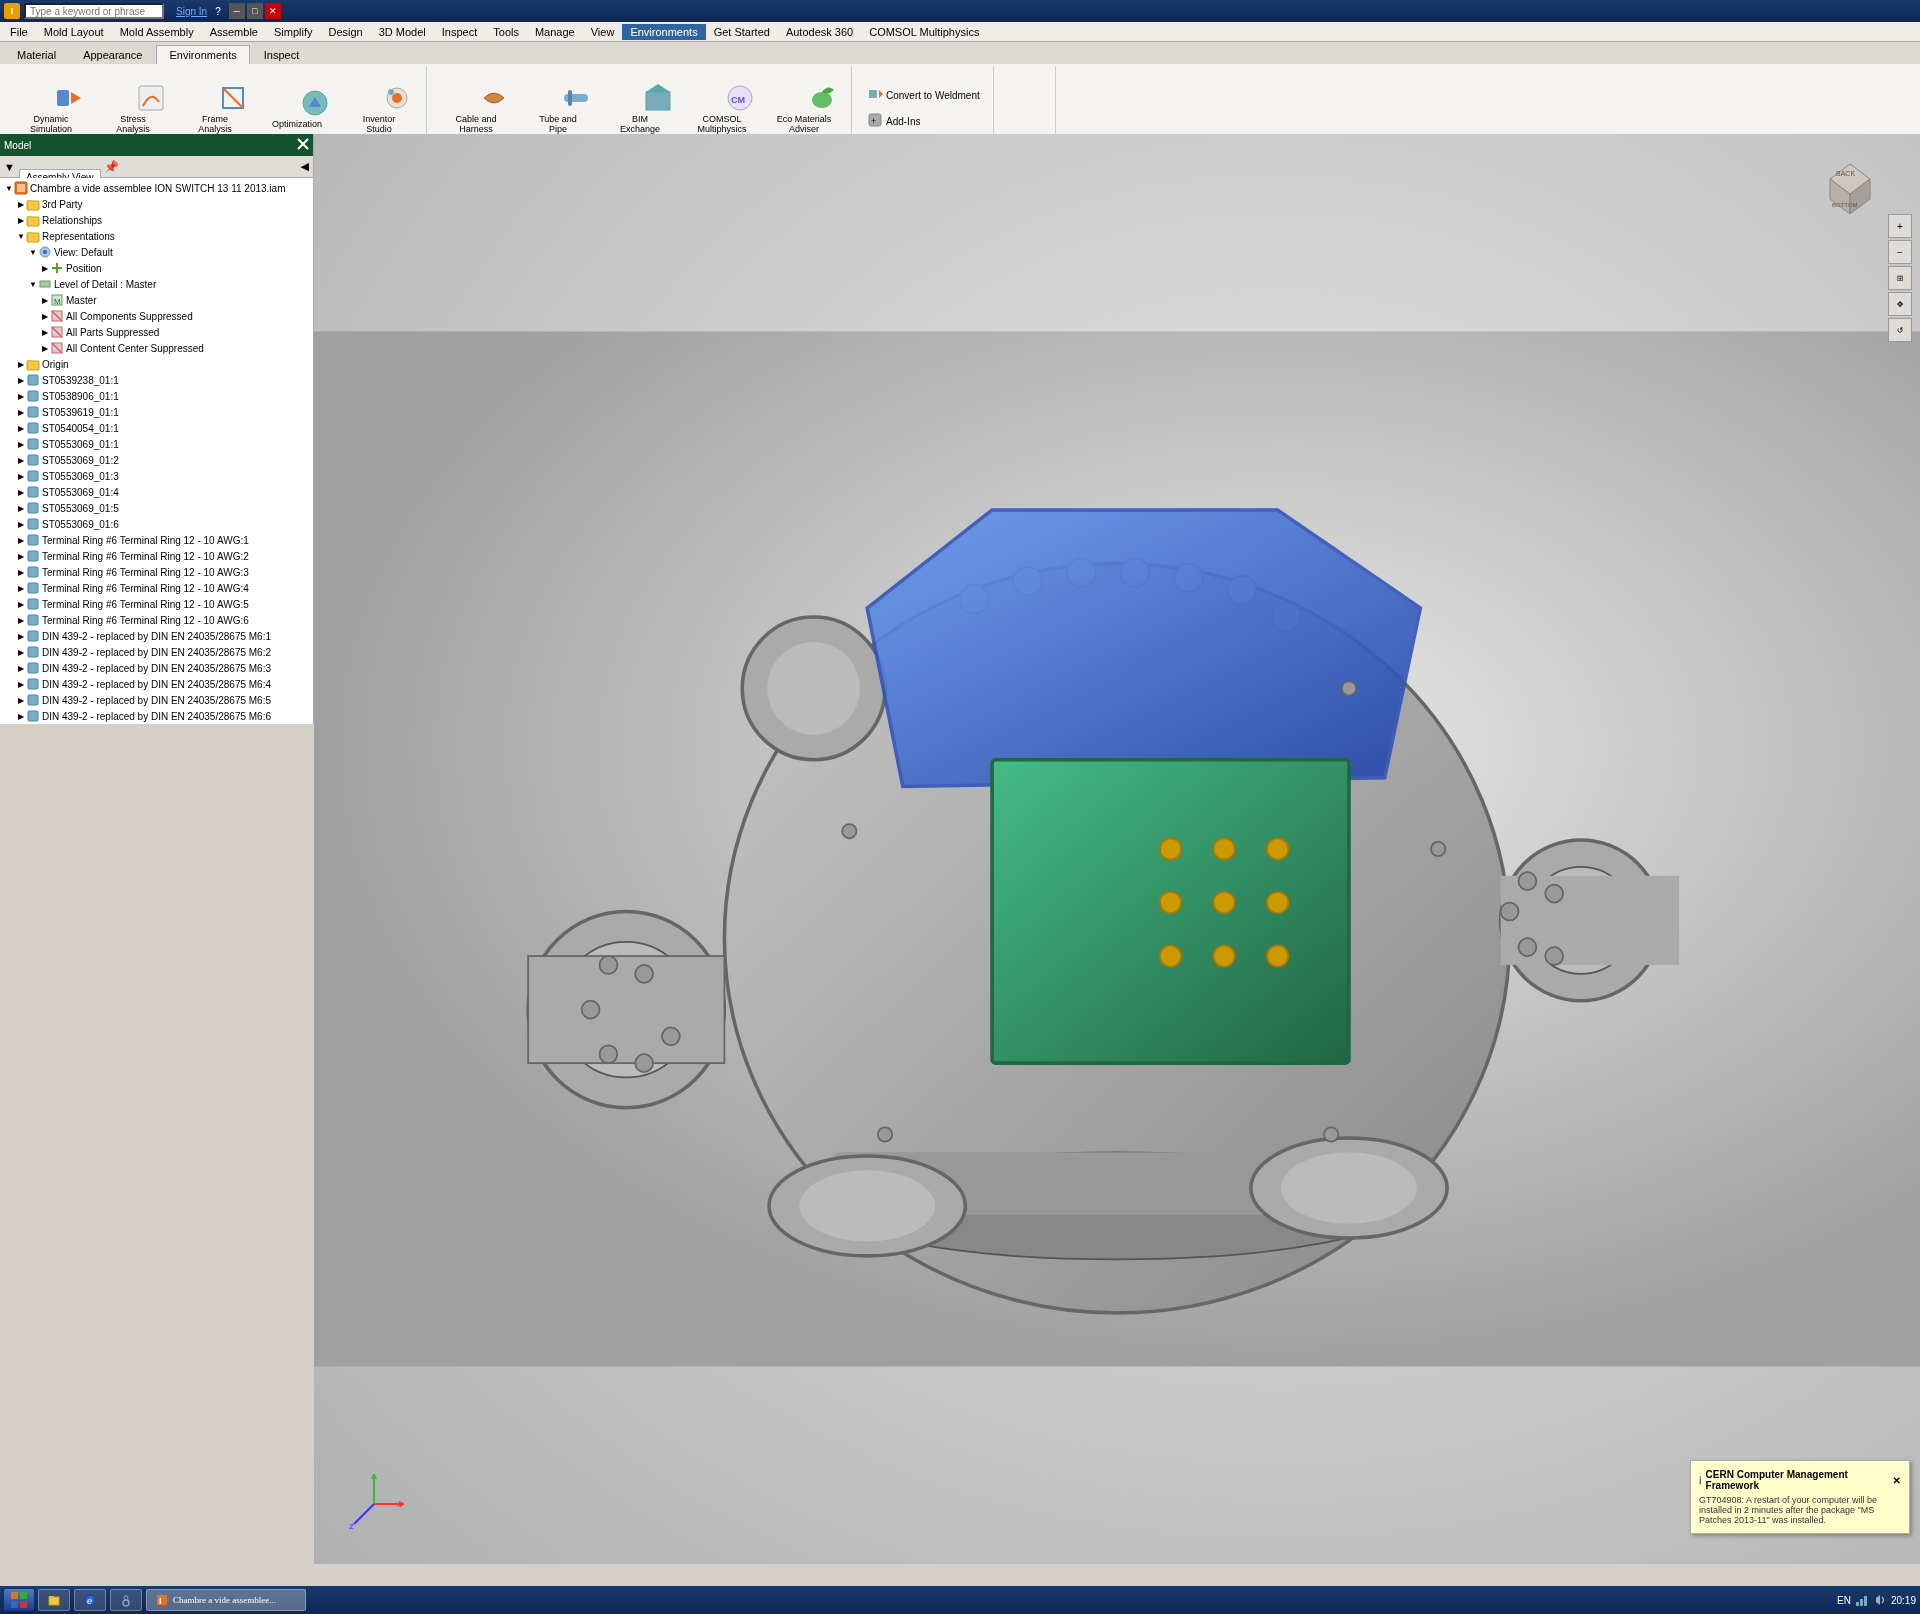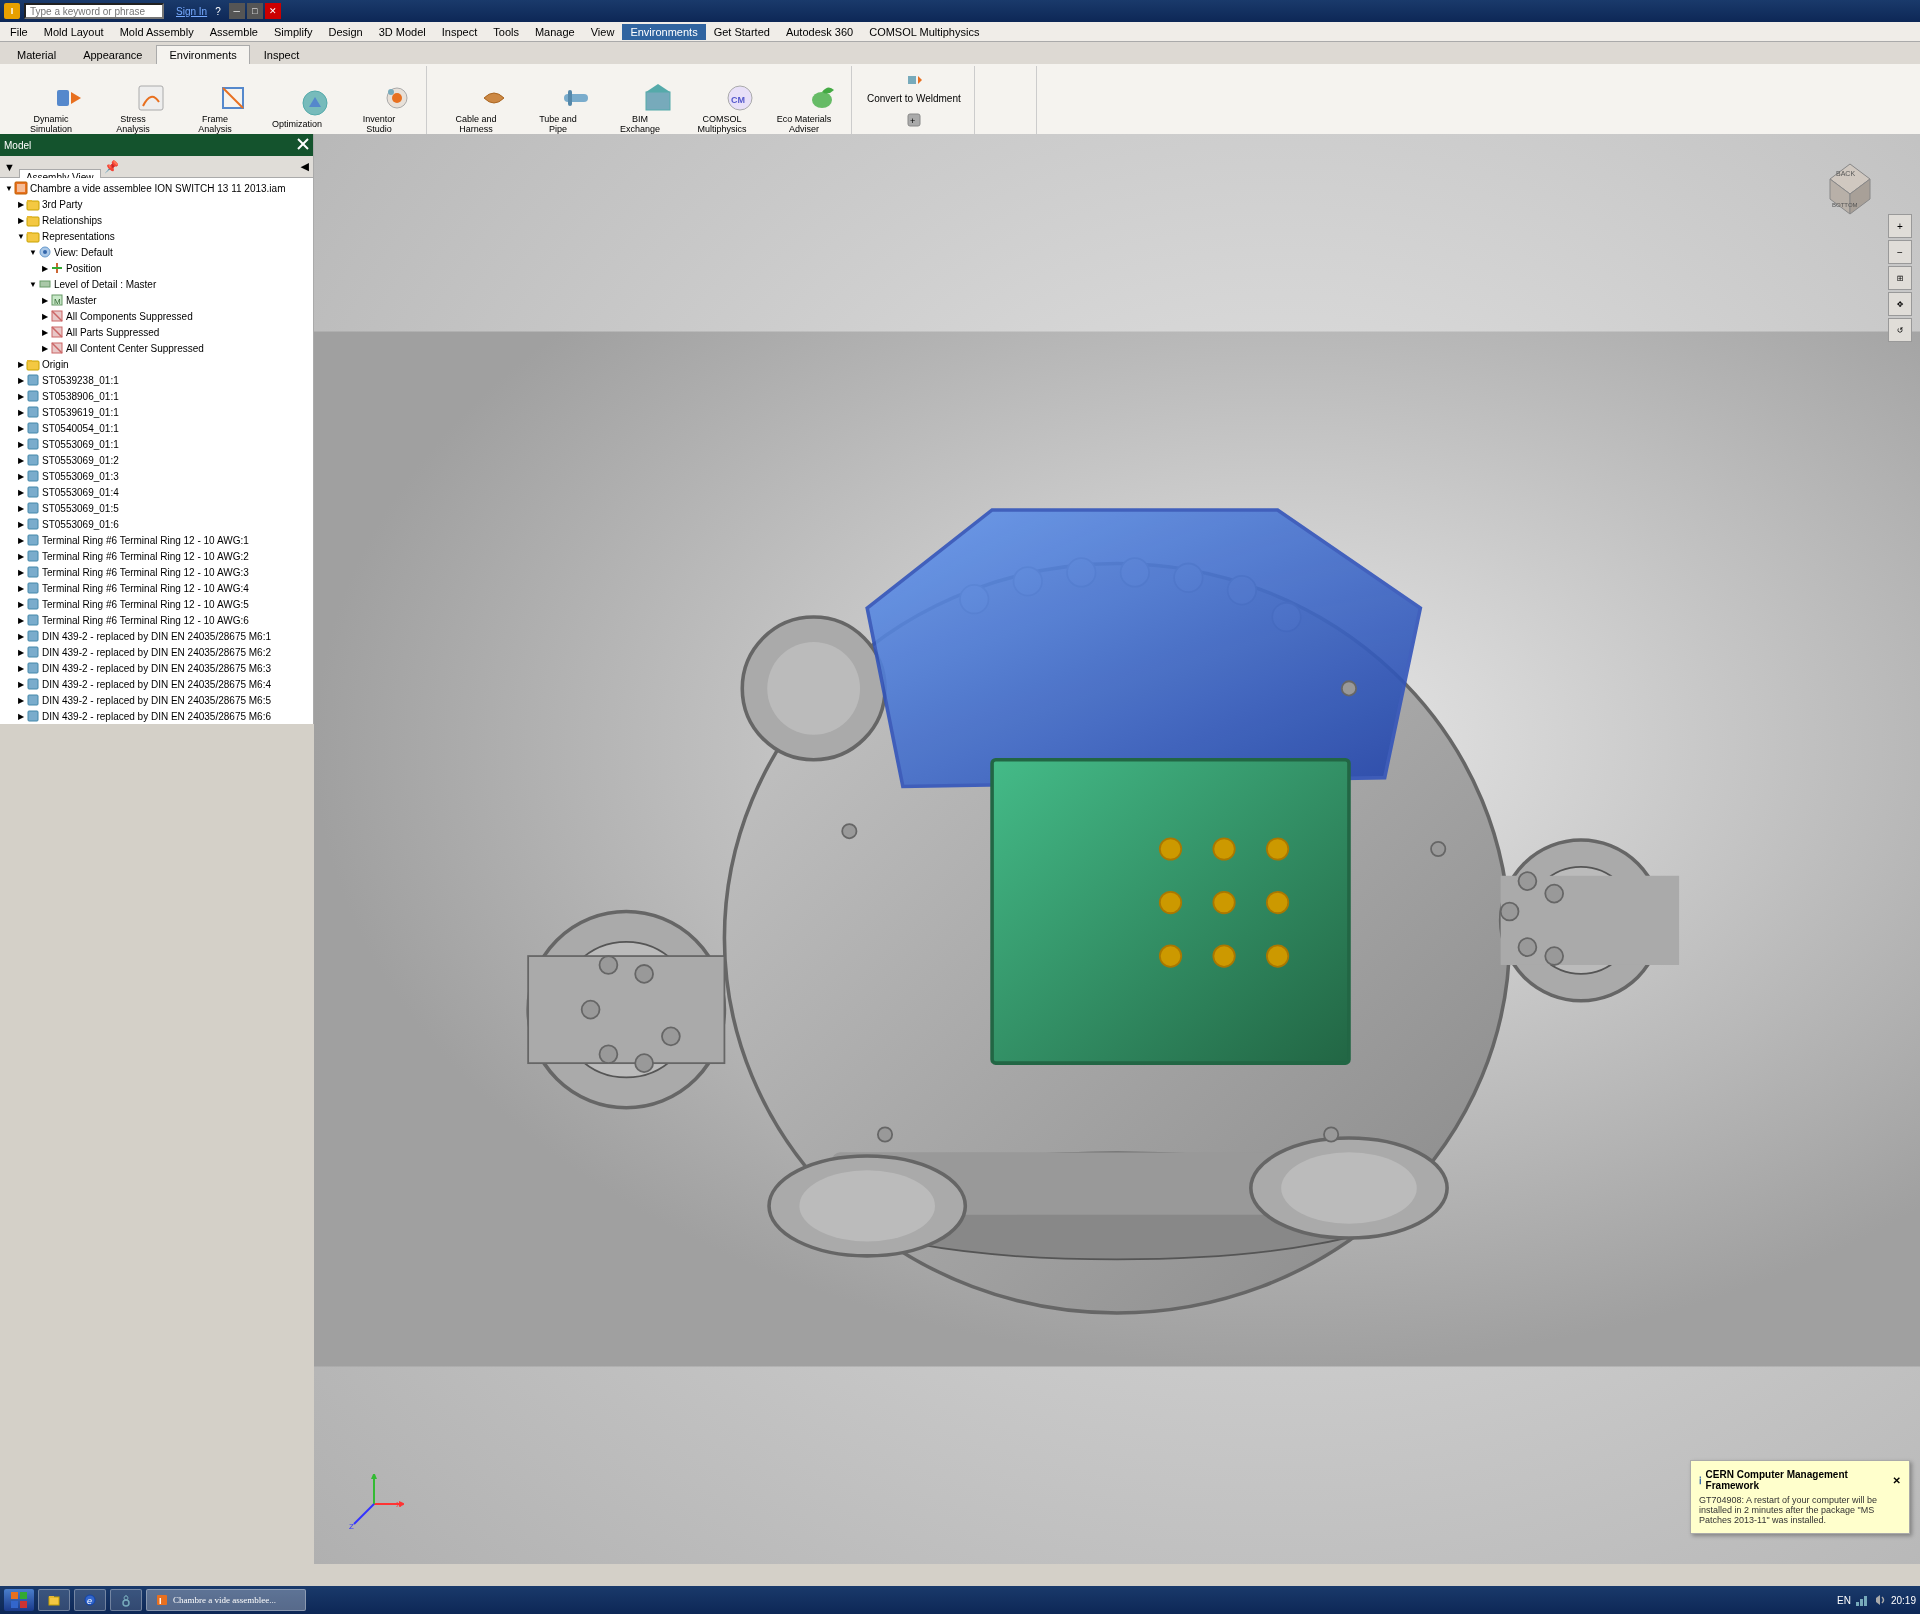--- a/index.html
+++ b/index.html
@@ -28,21 +28,21 @@
     #ribbon-tabs .tab.active { background: #f5f3ef; border-color: #aaa; color: #000; }
 
     
     #ribbon { height: 90px; background: #f5f3ef; border-bottom: 2px solid #aaa; display: flex; align-items: stretch; padding: 2px 4px; gap: 2px; }
     .ribbon-group { display: flex; flex-direction: column; align-items: center; border-right: 1px solid #ccc; padding: 2px 8px; min-width: 60px; position: relative; }
     .ribbon-group-label { font-size: 9px; color: #555; position: absolute; bottom: 2px; width: 100%; text-align: center; }
     .ribbon-btns { display: flex; gap: 4px; align-items: center; flex: 1; }
     .ribbon-btn { display: flex; flex-direction: column; align-items: center; justify-content: center; padding: 2px 4px; cursor: pointer; border: 1px solid transparent; border-radius: 2px; min-width: 44px; }
     .ribbon-btn .icon { width: 32px; height: 32px; display: flex; align-items: center; justify-content: center; margin-left: 36px; }
     .ribbon-btn .label { font-size: 9px; color: #000; text-align: center; line-height: 1.1; margin-top: 1px; }
-    .ribbon-btn-small { display: flex; flex-direction: column; align-items: center; gap: 3px; padding: 2px 4px; cursor: pointer; border: 1px solid transparent; border-radius: 2px; }
+    .ribbon-btn-small { display: flex; flex-direction: row; align-items: center; gap: 3px; padding: 2px 4px; cursor: pointer; border: 1px solid transparent; border-radius: 2px; }
     .ribbon-btn-small .label { font-size: 10px; }
 
     
     #left-panel { position: absolute; top: 134px; left: 0; width: 314px; height: 590px; background: #f0ede8; border-right: 1px solid #aaa; display: flex; flex-direction: column; }
     #panel-header { height: 22px; background: #14532d; display: flex; align-items: center; padding: 0 4px; gap: 4px; color: #fff; font-size: 10px; }
     #panel-tabs { height: 22px; background: #e0ddd8; display: flex; align-items: center; padding: 0 4px; gap: 4px; border-bottom: 1px solid #aaa; }
     #panel-tabs .ptab { font-size: 10px; cursor: pointer; padding: 2px 6px; }
     #panel-tabs .ptab.active { background: #fff; border: 1px solid #aaa; border-bottom: none; margin-top: 20px; }
     #panel-body { flex: 1; overflow-y: auto; background: #fff; padding: 2px; }
     .tree-item { display: flex; align-items: center; padding: 1px 0; cursor: pointer; font-size: 10px; color: #000; }

